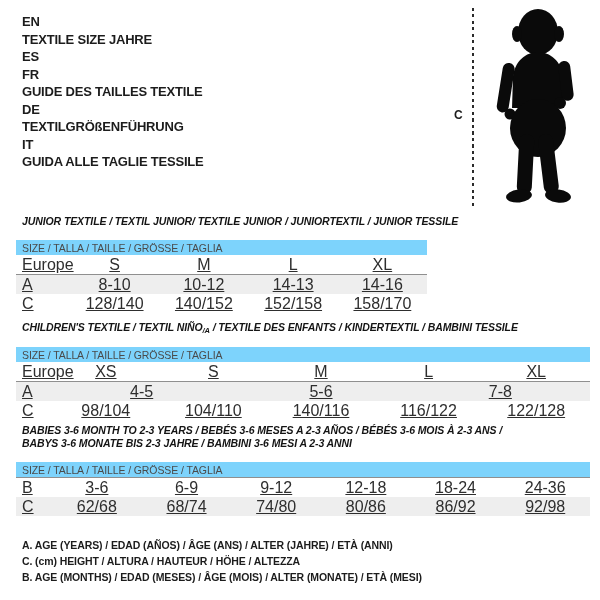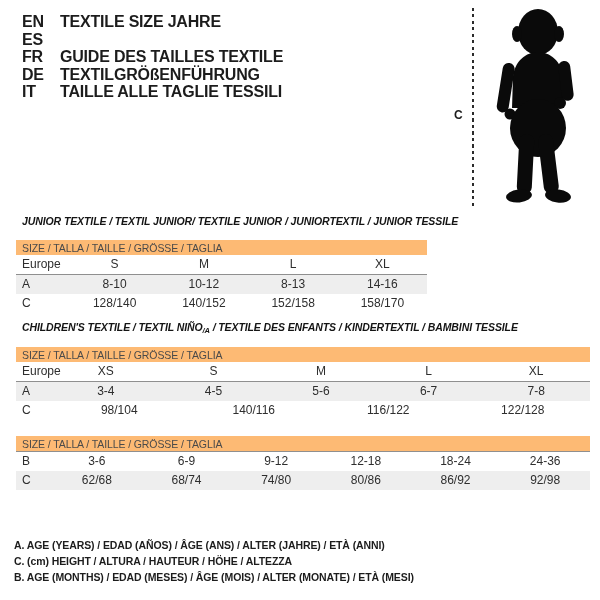--- a/index.html
+++ b/index.html
@@ -2,48 +2,48 @@
 <html><head>
 <meta charset="utf-8">
 <style>
   html,body{margin:0;padding:0;background:#ffffff;}
   .canvas{
     position:relative;width:600px;height:600px;background:#ffffff;
     font-family:"Liberation Sans", sans-serif;color:#1c1c1c;overflow:hidden;
   }
   
   .langs{position:absolute;left:22px;top:13px;}
-  .lang-row{display:flex;font-weight:700;font-size:16px;line-height:17.5px;letter-spacing:-0.2px;}
+  .lang-row{display:flex;font-weight:700;font-size:13px;line-height:17.5px;letter-spacing:-0.2px;flex-direction:column;}
   .lang-code{width:38px;}
   
   .c-label{position:absolute;left:454px;top:108px;font-size:12px;font-weight:700;}
   .measure-line{
     position:absolute;left:472px;top:8px;width:2px;height:198px;
     background:repeating-linear-gradient(to bottom,#2b2b2b 0 3px,transparent 3px 6.5px);
   }
   .baby-svg{position:absolute;left:486px;top:6px;}
   
   .table-section{position:absolute;left:16px;}
   .ts-0{top:215px;width:411px;}
   .ts-1{top:321px;width:574px;}
   .ts-2{top:424px;width:574px;}
   .table-title{font-weight:700;font-size:10.5px;line-height:13px;color:#141414;letter-spacing:-0.1px;padding-left:6px;white-space:nowrap;font-style:italic;}
   .sub{font-size:7.5px;position:relative;top:2px;}
   .size-table{margin-top:12px;}
-  .bar{background:#fdba74;height:15px;line-height:16px;font-size:10.5px;color:#4a4a4a;padding-left:6px;letter-spacing:-0.1px;white-space:nowrap;overflow:hidden;}
+  .bar{background:#7dd3fc;height:15px;line-height:16px;font-size:10.5px;color:#4a4a4a;padding-left:6px;letter-spacing:-0.1px;white-space:nowrap;overflow:hidden;}
   .bar-sep{border-bottom:1px solid #8f8f8f;}
-  .trow{display:flex;height:19px;line-height:19px;font-size:12px;color:#2e2e2e;}
+  .trow{display:flex;height:19px;line-height:19px;font-size:16px;color:#2e2e2e;text-decoration:underline;}
   .trow.alt{background:#eeeeee;}
   .trow.sep-below{border-bottom:1px solid #8f8f8f;}
   .tlabel{padding-left:6px;white-space:nowrap;}
   .ts-0 .tlabel{width:48px;}
   .ts-1 .tlabel,.ts-2 .tlabel{width:30px;}
   .tcell{flex:1;text-align:center;}
   
-  .legend{position:absolute;left:14px;top:537px;}
+  .legend{position:absolute;left:22px;top:537px;}
   .legend-line{font-weight:700;font-size:10.5px;line-height:16px;letter-spacing:-0.1px;white-space:nowrap;}
 </style>
 </head>
 <body>
 
 <div class="canvas">
 
   <div class="langs">
       <div class="lang-row">
         <span class="lang-code">EN</span>
@@ -55,21 +55,21 @@
       <div class="lang-row">
         <span class="lang-code">FR</span>
         <span class="lang-label">GUIDE DES TAILLES TEXTILE</span>
       </div>
       <div class="lang-row">
         <span class="lang-code">DE</span>
         <span class="lang-label">TEXTILGRÖßENFÜHRUNG</span>
       </div>
       <div class="lang-row">
         <span class="lang-code">IT</span>
-        <span class="lang-label">TAILLE ALLE TAGLIE TESSILI</span>
+        <span class="lang-label">GUIDA ALLE TAGLIE TESSILE</span>
       </div>
     </div>
 
   <span class="c-label">C</span>
   <div class="measure-line"></div>
 
   <svg class="baby-svg" width="100" height="202" viewBox="0 0 100 202" aria-hidden="true">
     <g fill="#0a0a0a">
       <ellipse cx="52" cy="26" rx="20" ry="23"></ellipse>
       <ellipse cx="31" cy="28" rx="5" ry="8"></ellipse>
@@ -98,21 +98,21 @@
             <span class="tlabel">Europe</span>
             <span class="tcell">S</span>
             <span class="tcell">M</span>
             <span class="tcell">L</span>
             <span class="tcell">XL</span>
           </div>
           <div class="trow alt">
             <span class="tlabel">A</span>
             <span class="tcell">8-10</span>
             <span class="tcell">10-12</span>
-            <span class="tcell">8-13</span>
+            <span class="tcell">14-13</span>
             <span class="tcell">14-16</span>
           </div>
           <div class="trow">
             <span class="tlabel">C</span>
             <span class="tcell">128/140</span>
             <span class="tcell">140/152</span>
             <span class="tcell">152/158</span>
             <span class="tcell">158/170</span>
           </div>
         </div>
@@ -126,36 +126,39 @@
           <div class="trow sep-below">
             <span class="tlabel">Europe</span>
             <span class="tcell">XS</span>
             <span class="tcell">S</span>
             <span class="tcell">M</span>
             <span class="tcell">L</span>
             <span class="tcell">XL</span>
           </div>
           <div class="trow alt">
             <span class="tlabel">A</span>
-            <span class="tcell">3-4</span>
             <span class="tcell">4-5</span>
             <span class="tcell">5-6</span>
-            <span class="tcell">6-7</span>
             <span class="tcell">7-8</span>
           </div>
           <div class="trow">
             <span class="tlabel">C</span>
             <span class="tcell">98/104</span>
+            <span class="tcell">104/110</span>
             <span class="tcell">140/116</span>
             <span class="tcell">116/122</span>
             <span class="tcell">122/128</span>
           </div>
         </div>
       </div>
       <div class="table-section ts-2">
+        <div class="table-title">
+          <div class="title-line"><span>BABIES 3-6 MONTH TO 2-3 YEARS / BEBÉS 3-6 MESES A 2-3 AÑOS / BÉBÉS 3-6 MOIS À 2-3 ANS /</span></div>
+          <div class="title-line"><span>BABYS 3-6 MONATE BIS 2-3 JAHRE / BAMBINI 3-6 MESI A 2-3 ANNI</span></div>
+        </div>
         <div class="size-table">
           <div class="bar bar-sep">SIZE / TALLA / TAILLE / GRÖSSE / TAGLIA</div>
           <div class="trow">
             <span class="tlabel">B</span>
             <span class="tcell">3-6</span>
             <span class="tcell">6-9</span>
             <span class="tcell">9-12</span>
             <span class="tcell">12-18</span>
             <span class="tcell">18-24</span>
             <span class="tcell">24-36</span>

